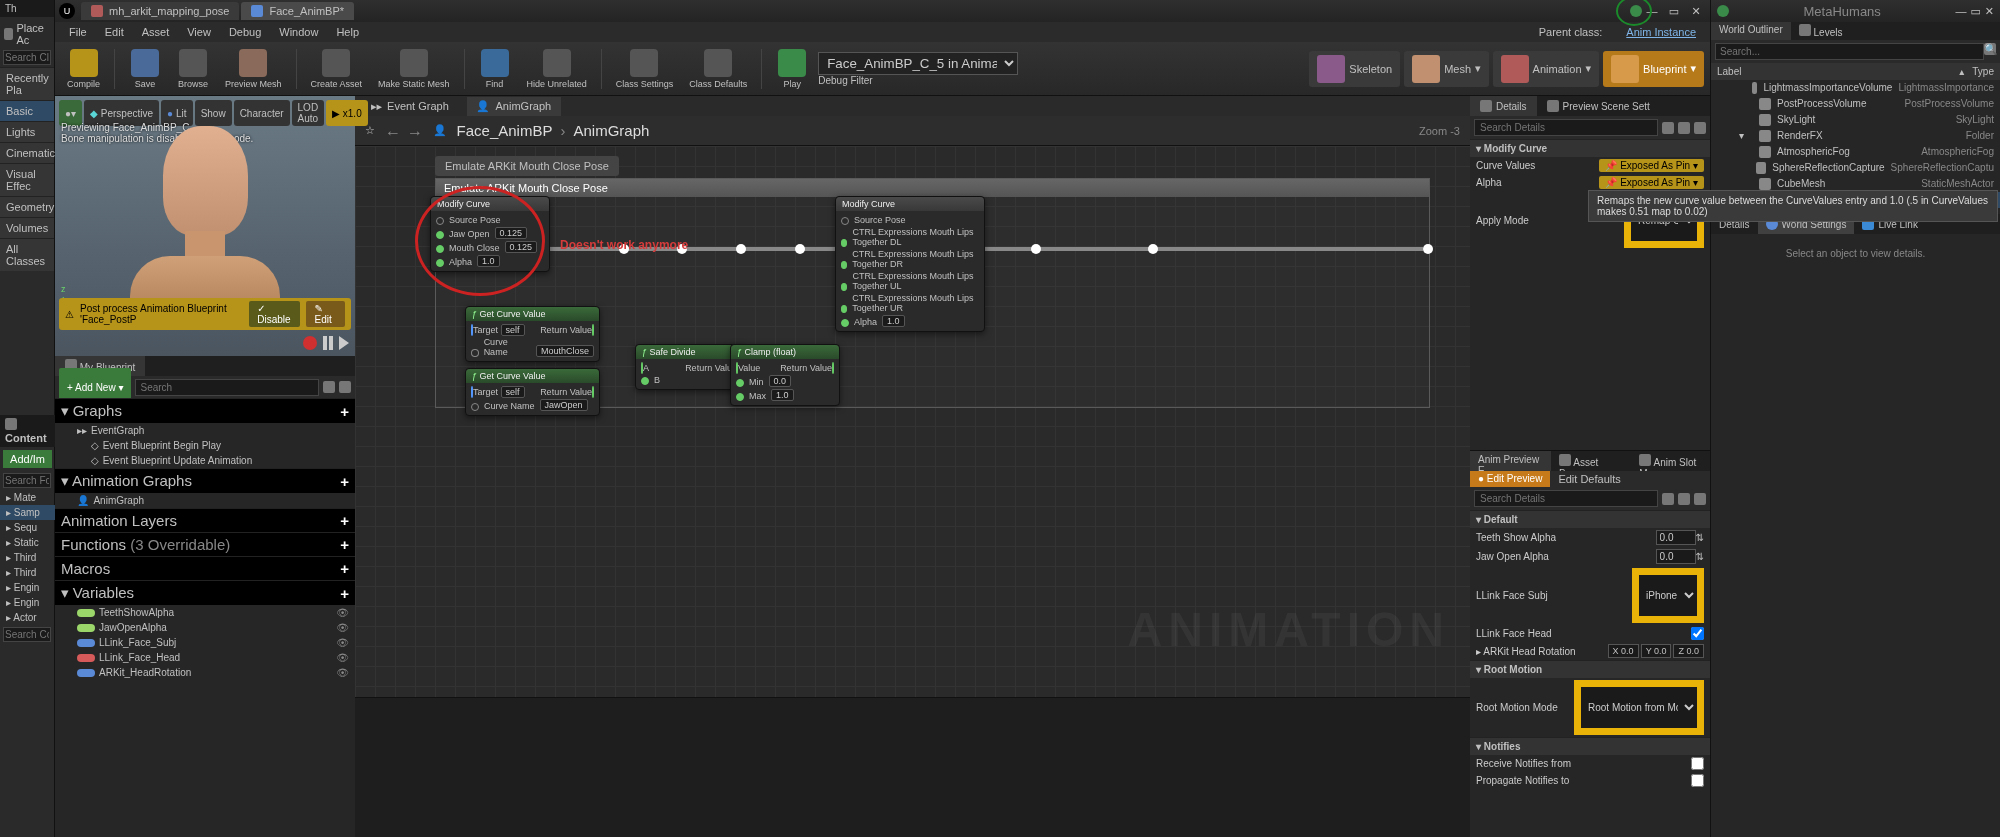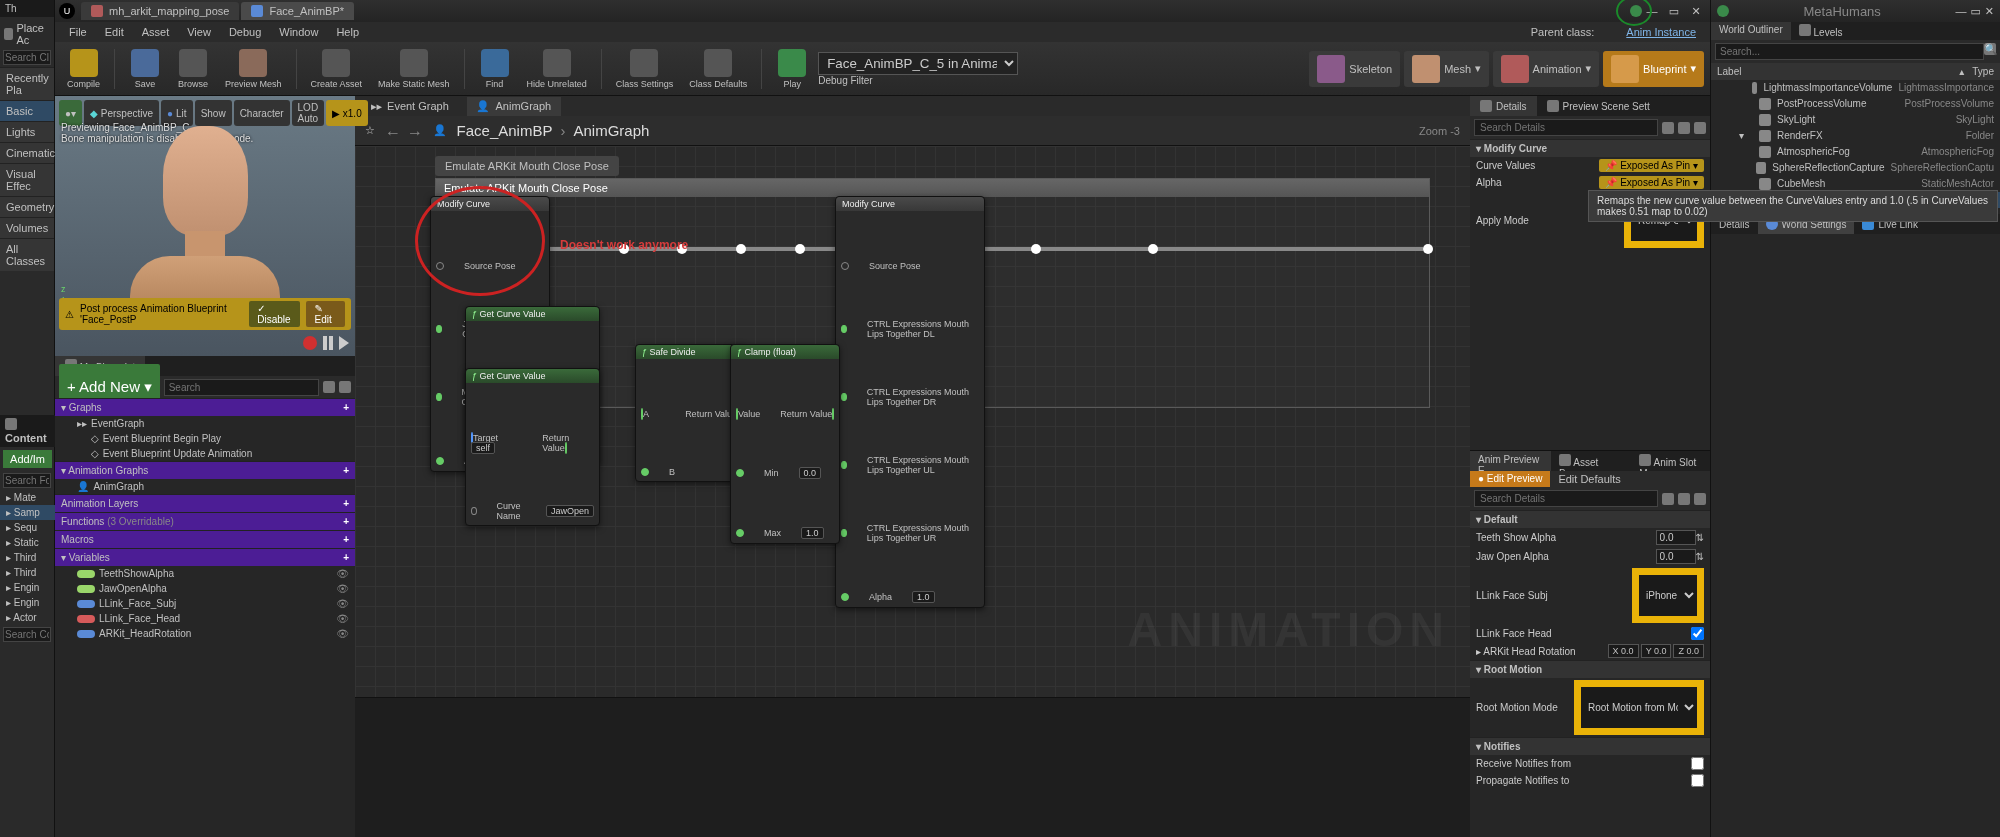--- a/index.html
+++ b/index.html
@@ -27,21 +27,21 @@
 .title-bar .tab { background:#3a3a3a; padding:3px 10px; margin-right:2px; border-radius:3px 3px 0 0; display:flex; align-items:center; gap:6px; }
 .title-bar .tab.active { background:#4a4a4a; }
 .title-bar .spacer { flex:1; }
 .title-bar .winctl { display:flex; gap:2px; }
 .title-bar .winctl span { width:20px; text-align:center; cursor:pointer; }
 .green-circle { position:absolute; right:58px; top:-4px; width:36px; height:30px; border:2px solid #1a8a2a; border-radius:50%; pointer-events:none; }
 
 
 .menu-bar { height:20px; background:#2b2b2b; display:flex; align-items:center; gap:2px; padding:0 6px; }
 .menu-bar span { padding:2px 8px; cursor:pointer; }
-.menu-bar .right { margin-left:auto; display:flex; align-items:center; gap:16px; }
+.menu-bar .right { margin-left:auto; display:flex; align-items:center; gap:8px; }
 .menu-bar .pc-link { color:#7fb5e8; text-decoration:underline; }
 
 
 .toolbar { height:54px; background:linear-gradient(#333,#282828); display:flex; align-items:center; padding:0 6px; gap:4px; border-bottom:1px solid #111; }
 .tbtn { display:flex; flex-direction:column; align-items:center; justify-content:center; padding:2px 6px; min-width:44px; cursor:pointer; border-radius:3px; }
 .tbtn .ticon { width:28px; height:28px; background:#555; border-radius:4px; margin-bottom:2px; }
 .tbtn .tlbl { font-size:9px; white-space:nowrap; }
 .tbar-sep { width:1px; height:40px; background:#444; margin:0 4px; }
 .debug-filter { display:flex; flex-direction:column; font-size:10px; }
 .debug-filter select { background:#222; color:#ccc; border:1px solid #555; padding:2px 4px; width:200px; }
@@ -69,23 +69,23 @@
 .transport { position:absolute; bottom:2px; left:0; right:0; height:22px; display:flex; justify-content:flex-end; align-items:center; gap:6px; padding:0 6px; }
 .rec { width:14px; height:14px; background:#d03030; border-radius:50%; }
 .pauseb { display:flex; gap:2px; } .pauseb span{width:4px;height:14px;background:#ccc;}
 .stepb { width:0; height:0; border-left:10px solid #ccc; border-top:7px solid transparent; border-bottom:7px solid transparent; }
 
 
 .mybp { flex:1; background:#262626; display:flex; flex-direction:column; overflow:hidden; }
 .panel-tab { height:20px; background:#1f1f1f; display:flex; align-items:center; }
 .panel-tab .tab { padding:3px 10px; background:#353535; font-size:10px; }
 .mybp-toolbar { height:22px; display:flex; align-items:center; gap:4px; padding:2px 4px; background:#2a2a2a; }
-.addnew { background:#3a7a3a; color:#fff; padding:14px 8px; border-radius:2px; font-size:15px; }
+.addnew { background:#3a7a3a; color:#fff; padding:14px 8px; border-radius:2px; font-size:10px; }
 .mybp-toolbar input { flex:1; background:#1a1a1a; border:1px solid #444; color:#ccc; padding:2px 4px; font-size:10px; }
-.tree-sec { padding:3px 6px; background:#4c1d95; border-top:1px solid #222; display:flex; align-items:center; justify-content:space-between; font-size:10px; }
+.tree-sec { padding:3px 6px; background:#000000; border-top:1px solid #222; display:flex; align-items:center; justify-content:space-between; font-size:15px; }
 .tree-sec .plus { color:#fff; font-weight:bold; cursor:pointer; }
 .tree-item { padding:2px 6px 2px 22px; font-size:10px; display:flex; align-items:center; gap:4px; }
 .tree-item .pill { width:18px; height:8px; border-radius:4px; }
 
 
 .col-center { flex:1; display:flex; flex-direction:column; background:#1e1e1e; }
 .graph-tabs { height:20px; background:#2a2a2a; display:flex; align-items:center; padding:0 6px; gap:8px; }
 .graph-tabs .gt { padding:3px 10px; display:flex; align-items:center; gap:5px; }
 .graph-tabs .gt.active { background:#3a3a3a; }
 .graph-head { height:30px; background:#2d2d2d; display:flex; align-items:center; padding:0 10px; gap:10px; border-bottom:1px solid #111; }
@@ -98,21 +98,21 @@
 .group-box { position:absolute; top:32px; left:80px; right:40px; height:230px; border:1px solid #5a5a5a; background:rgba(80,80,80,0.1); }
 .group-box .ghdr { background:linear-gradient(#666,#555); padding:3px 8px; font-size:11px; color:#fff; }
 .timeline { position:absolute; top:68px; left:6px; right:6px; height:4px; background:#888; }
 .timeline .dot { position:absolute; top:-3px; width:10px; height:10px; background:#fff; border-radius:50%; }
 
 
 .node { position:absolute; background:#2a2a2a; border:1px solid #111; border-radius:4px; font-size:9px; min-width:110px; box-shadow:0 2px 6px rgba(0,0,0,0.5); }
 .node .nhdr { background:linear-gradient(#4a4a4a,#383838); padding:2px 6px; border-radius:4px 4px 0 0; color:#eee; }
 .node.green .nhdr { background:linear-gradient(#3a6a3a,#2a4a2a); }
 .node .nbody { padding:3px 5px; }
-.node .row { display:flex; align-items:center; gap:20px; padding:1px 0;margin-top:46px; }
+.node .row { display:flex; align-items:flex-end; gap:5px; padding:1px 0; }
 .node .pin { width:8px; height:8px; border-radius:50%; border:1px solid #888; }
 .node .pin.g { background:#6c6; border-color:#6c6; }
 .node .pin.b { background:#59f; border-color:#59f; }
 .node .val { background:#1a1a1a; border:1px solid #555; padding:0 4px; border-radius:2px; color:#ccc; }
 .node .rr { justify-content:space-between; }
 .red-circle { position:absolute; border:3px solid #cc2222; border-radius:50%; pointer-events:none; }
 .red-text { position:absolute; color:#d63b3b; font-size:12px; font-weight:600; }
 
 
 .results { height:140px; border-top:1px solid #111; display:flex; flex-direction:column; }
@@ -761,16 +761,17 @@
       <div class="flt">Details</div>
       <div class="flt active">
           <span class="icon-sm" style="background:#5a8ad6;border-radius:50%"></span>
           <span>World Settings</span>
         </div>
       <div class="flt">
           <span class="icon-sm" style="background:#3a8ad6"></span>
           <span>Live Link</span>
         </div>
     </div>
+    <div class="msg">Select an object to view details.</div>
   </div>
 </div>
 
 <div class="tooltip-big">Remaps the new curve value between the CurveValues entry and 1.0 (.5 in CurveValues makes 0.51 map to 0.02)</div>
 
 </body></html>

